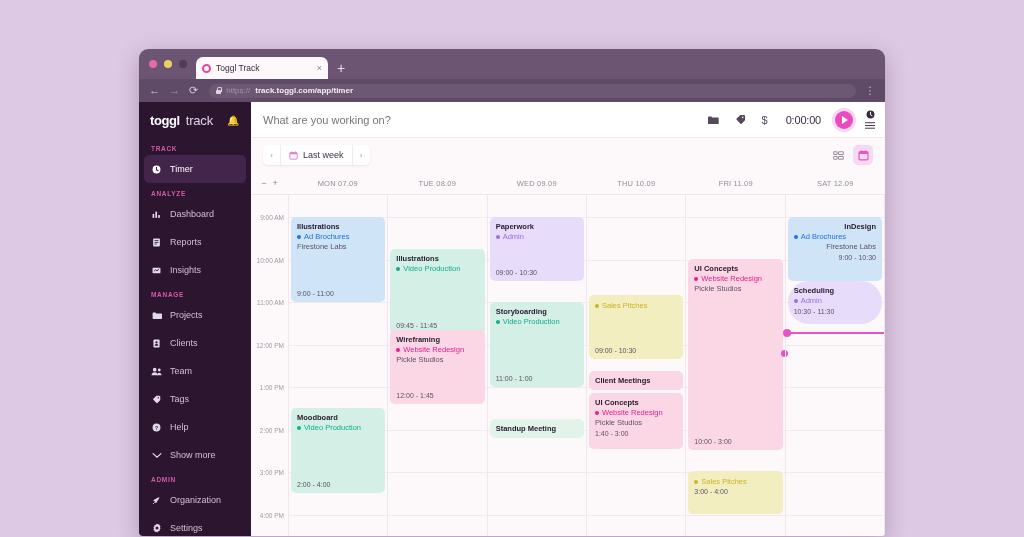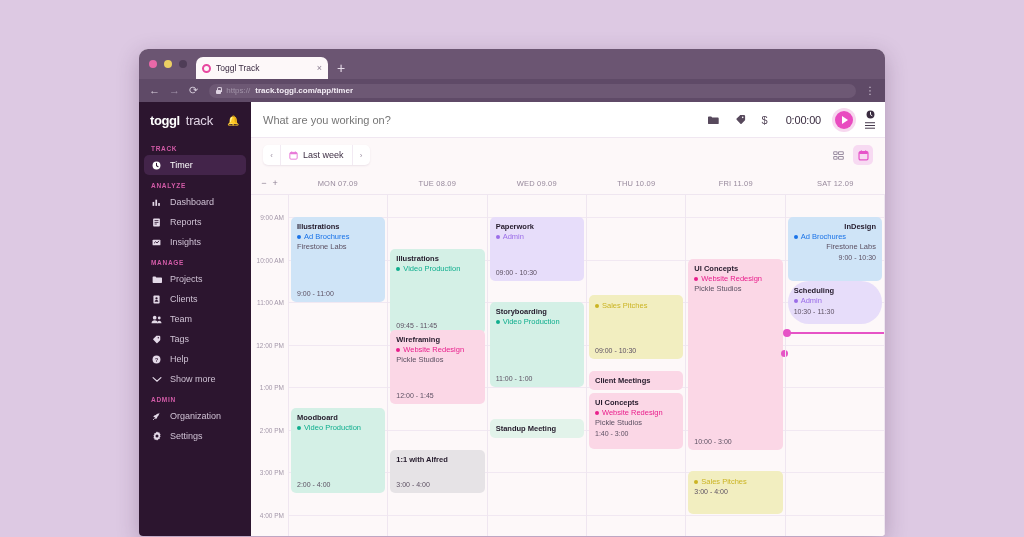--- a/index.html
+++ b/index.html
@@ -80,21 +80,21 @@
   .logo-toggl { font-size: 13px; font-weight: bold; color: #fff; letter-spacing: -.4px; }
   .logo-track { font-size: 13px; color: #e0d3e4; letter-spacing: -.2px; }
   .bell { margin-left: auto; font-size: 10px; color: #e9c4d8; }
 
   .nav-section {
     font-size: 6.5px; color: #d35ba8; letter-spacing: .7px;
     font-weight: bold; padding: 7px 0 3px 12px;
   }
   .nav-item {
     display: flex; align-items: center; gap: 8px;
-    height: 20px; margin: 0 5px; padding-left: 7px;
+    height: 28px; margin: 0 5px; padding-left: 7px;
     border-radius: 5px; color: #cfc2d4; font-size: 9px;
   }
   .nav-item.active { background: #43244a; color: #fff; }
   .nav-ico { width: 11px; text-align: center; font-size: 9px; color: #e4d9e8; flex: none; display: flex; align-items: center; justify-content: center; }
   .nav-item.active .nav-ico { color: #fff; }
   svg.si { display: block; }
 
   
   .main { flex: 1; background: #fdf8f9; display: flex; flex-direction: column; }
 
@@ -496,24 +496,20 @@
                   </div>
                   <div class="ev" style="top: 135px; height: 74px; background: rgb(251, 215, 230);">
                     <div class="ev-title">Wireframing</div>
                     <div class="ev-proj" style="color: rgb(233, 30, 140);">
                       <span class="pdot" style="background: rgb(233, 30, 140);"></span>
                       <span>Website Redesign</span>
                     </div>
                     <div class="ev-client">Pickle Studios</div>
                     <div class="ev-time">12:00 - 1:45</div>
                   </div>
-                  <div class="ev" style="top: 255px; height: 43px; background: rgb(230, 227, 230);">
-                    <div class="ev-title">1:1 with Alfred</div>
-                    <div class="ev-time">3:00 - 4:00</div>
-                  </div>
                 </div>
                 <div class="col">
                   <div class="hline" style="top: 22px;"></div>
                   <div class="hline" style="top: 64.5px;"></div>
                   <div class="hline" style="top: 107px;"></div>
                   <div class="hline" style="top: 149.5px;"></div>
                   <div class="hline" style="top: 192px;"></div>
                   <div class="hline" style="top: 234.5px;"></div>
                   <div class="hline" style="top: 277px;"></div>
                   <div class="hline" style="top: 319.5px;"></div>

